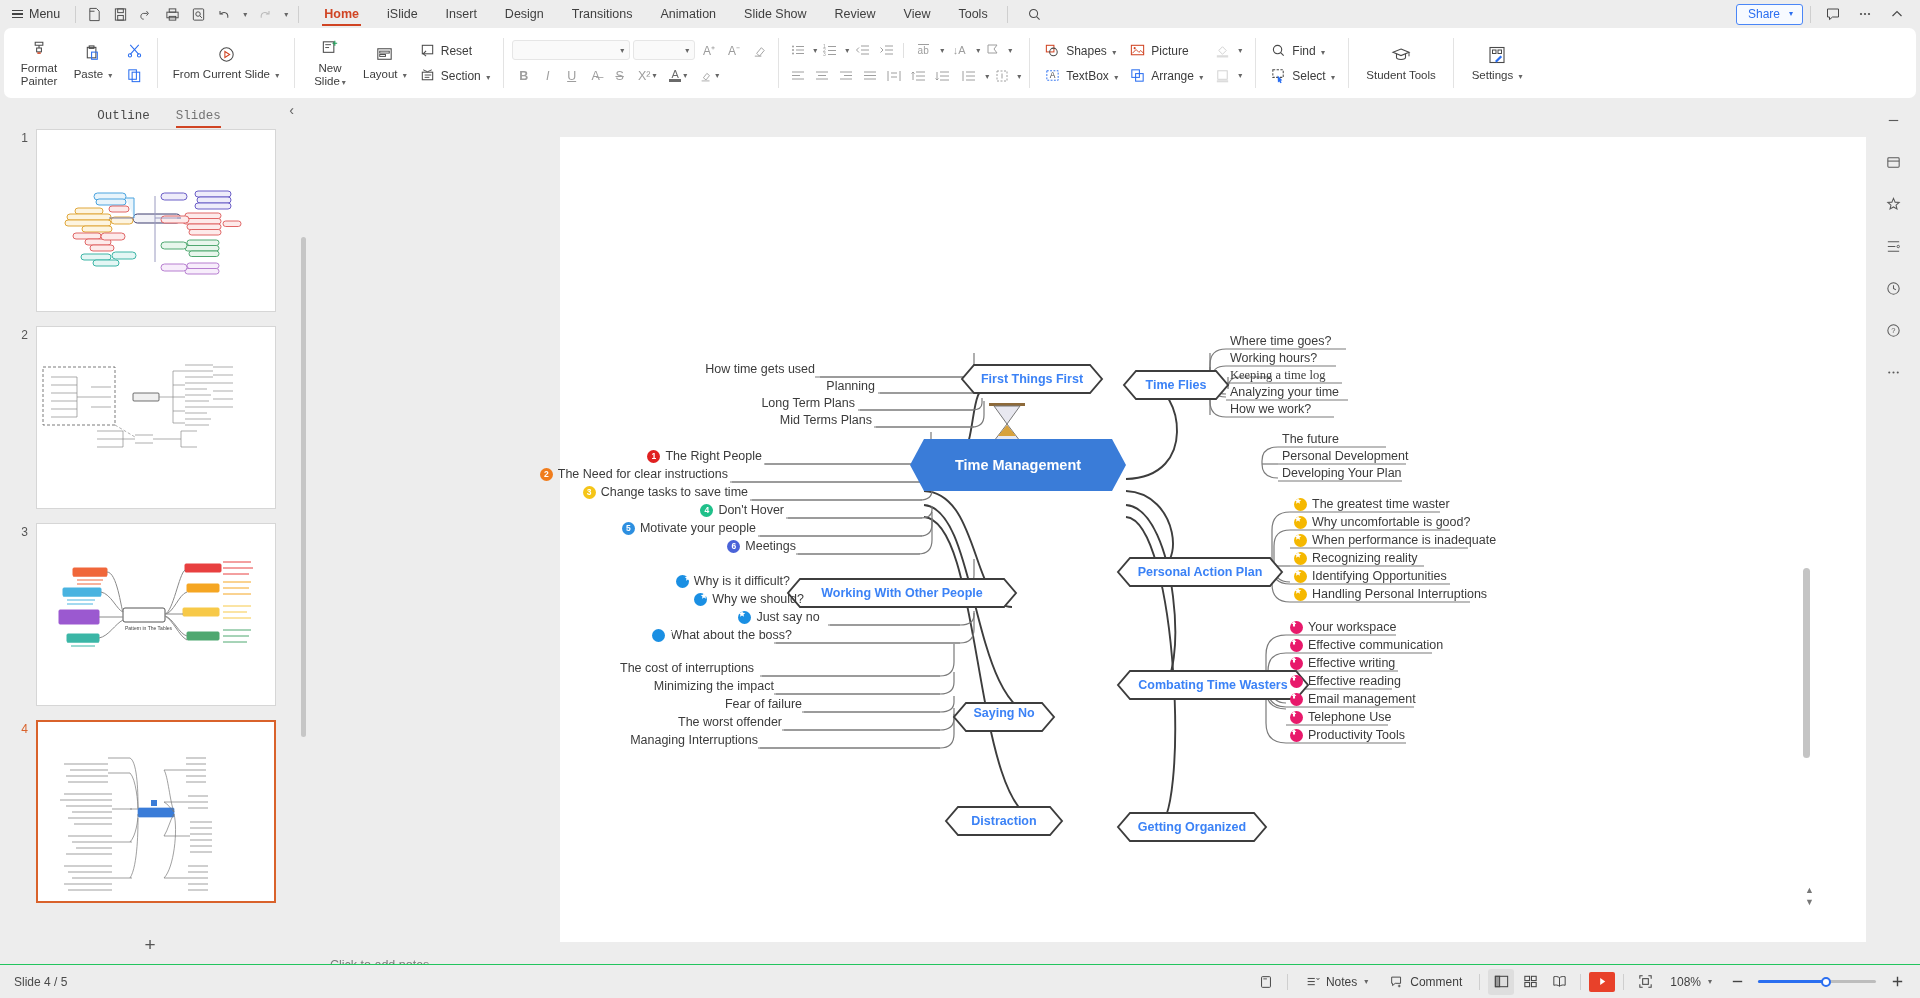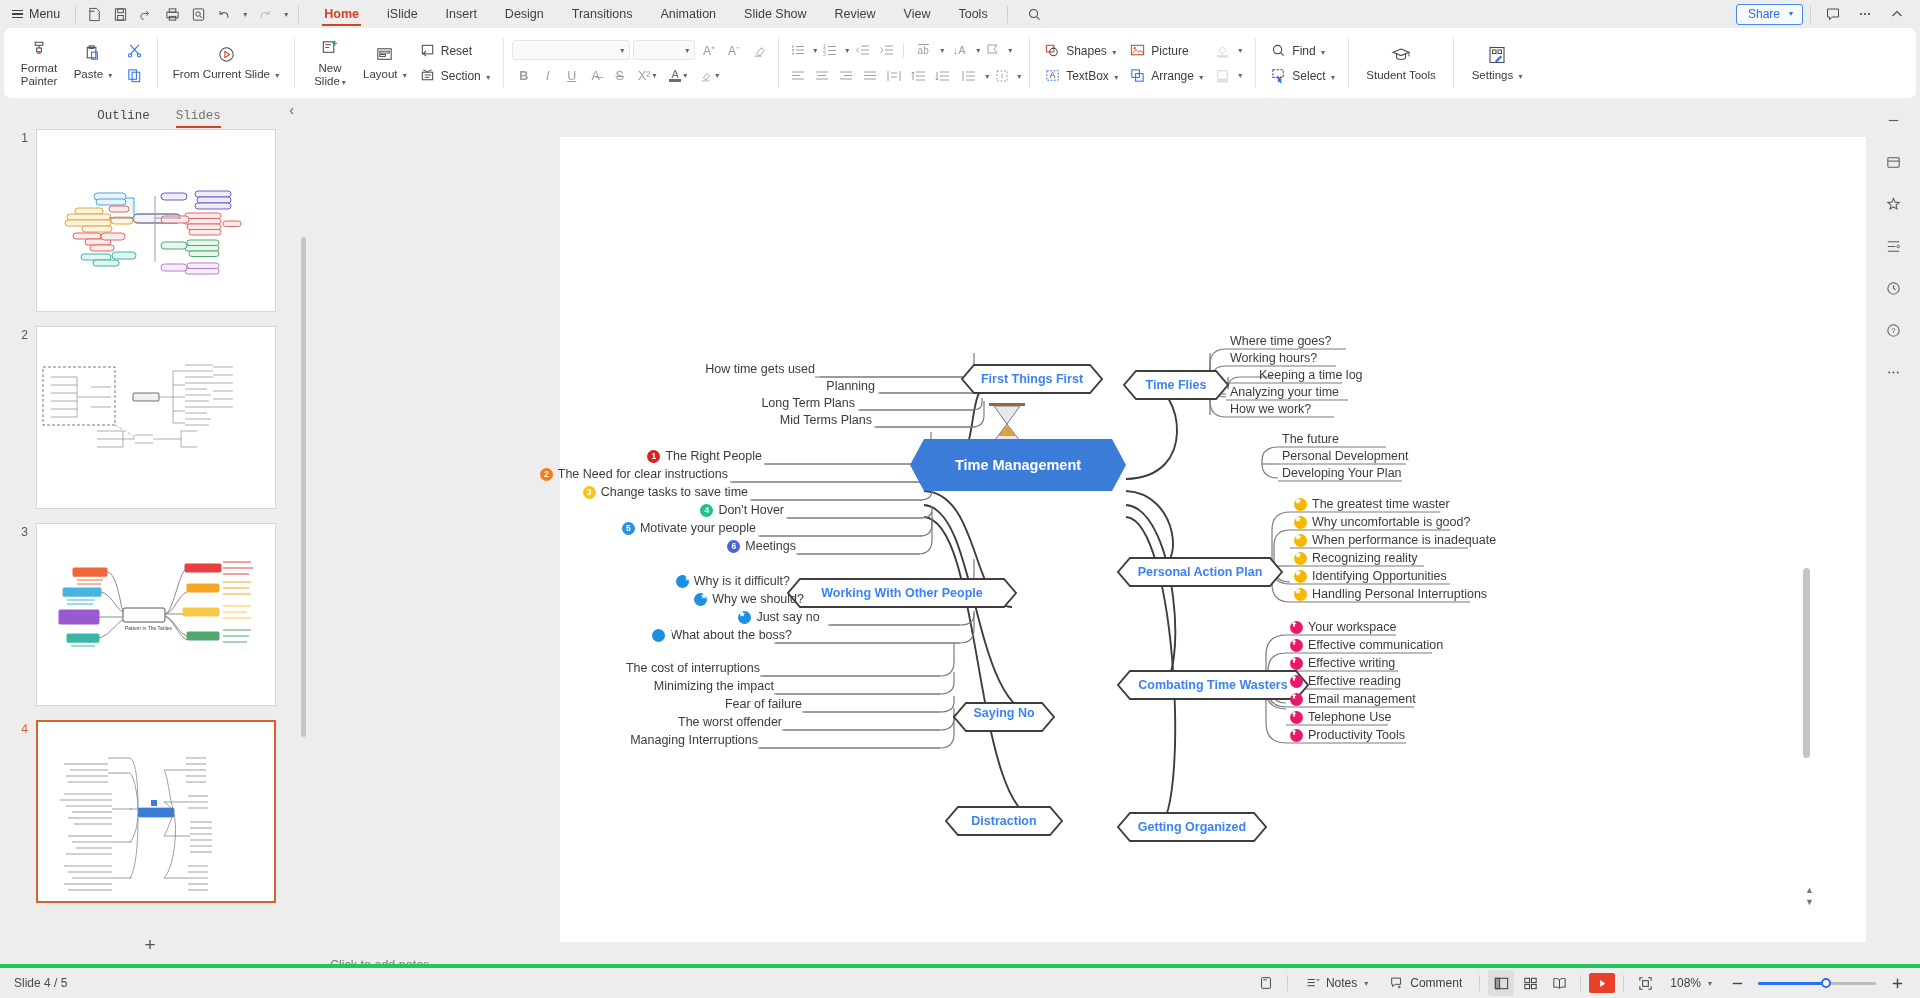--- a/index.html
+++ b/index.html
@@ -96,21 +96,21 @@
   .rail { position:absolute; right:0; top:99px; width:54px; height:860px; background:#ededed;
      display:flex; flex-direction:column; align-items:center; padding-top:8px; gap:16px;}
   .rail .ritem { width:30px; height:26px; display:flex; align-items:center; justify-content:center; color:#5a5a5a; cursor:pointer;}
 
   .canvas-scroll-v { position:absolute; right:56px; top:99px; width:7px; height:820px; }
   .canvas-scroll-v i { position:absolute; left:0; top:370px; width:7px; height:190px; background:#c4c4c4; border-radius:4px; display:block;}
   .vnav { position:absolute; right:52px; bottom:52px; display:flex; flex-direction:column; align-items:center; gap:2px; color:#777; font-size:9px;}
 
   
   .statusbar { position:absolute; left:0; bottom:0; width:1920px; height:34px; background:#ededed;
-     display:flex; align-items:center; border-top:4px solid #22c55e;}
+     display:flex; align-items:center; border-top:1px solid #22c55e;}
   .sb-left { font-size:12px; color:#4a4a4a; padding-left:14px; }
   .sb-right { position:absolute; right:10px; display:flex; align-items:center; gap:3px; }
   .sb-item { display:flex; align-items:center; gap:5px; padding:0 9px; height:26px; font-size:12px; color:#3f3f3f; cursor:pointer;}
   .sb-sep { width:1px; height:16px; background:#cfcfcf; margin:0 5px;}
   .sb-icon { width:26px; height:26px; display:flex; align-items:center; justify-content:center; cursor:pointer; color:#444;}
   .sb-icon.active { background:#dedede; border-radius:3px; }
   .play-btn { width:26px; height:20px; background:#e8412a; border-radius:2px; display:flex; align-items:center; justify-content:center; cursor:pointer;}
   .zoom-slider { display:flex; align-items:center; gap:8px; }
   .zs-track { position:relative; width:118px; height:3px; background:#bdbdbd; border-radius:2px;}
   .zs-fill { position:absolute; left:0; top:0; height:3px; background:#2a6ef0; border-radius:2px; width:58%;}
@@ -1032,21 +1032,21 @@
           </div>
         <div class="leaf" style="left:106px;top:491px;width:126px;justify-content:flex-end;">
           <span class="star" style="background:#1a8fe3">
             <svg width="8" height="8" viewBox="0 0 10 10">
                 <path d="M5 0.6l1.2 2.7 2.9.3-2.2 2 .6 2.9L5 7l-2.5 1.5.6-2.9-2.2-2 2.9-.3z" fill="#fff"></path>
               </svg>
             </span>
           <span>What about the boss?</span>
           </div>
 
-        <div class="leaf" style="left:60px;top:524px;width:140px;justify-content:flex-end;">
+        <div class="leaf" style="left:60px;top:524px;width:140px;">
           <span>The cost of interruptions</span>
           </div>
         <div class="leaf" style="left:76px;top:542px;width:138px;justify-content:flex-end;">
           <span>Minimizing the impact</span>
           </div>
         <div class="leaf" style="left:144px;top:560px;width:98px;justify-content:flex-end;">
           <span>Fear of failure</span>
           </div>
         <div class="leaf" style="left:110px;top:578px;width:112px;justify-content:flex-end;">
           <span>The worst offender</span>
@@ -1054,21 +1054,21 @@
         <div class="leaf" style="left:58px;top:596px;width:140px;justify-content:flex-end;align-items:center;">
           <span>Managing Interruptions</span>
           </div>
 
         <div class="leaf" style="left:670px;top:197px;">
           <span>Where time goes?</span>
           </div>
         <div class="leaf" style="left:670px;top:214px;">
           <span>Working hours?</span>
           </div>
-        <div class="leaf" style="left:699px;top:231px;">
+        <div class="leaf" style="left:670px;top:231px;font-family:Liberation Serif, serif;">
           <span>Keeping a time log</span>
           </div>
         <div class="leaf" style="left:670px;top:248px;">
           <span>Analyzing your time</span>
           </div>
         <div class="leaf" style="left:670px;top:265px;">
           <span>How we work?</span>
           </div>
 
         <div class="leaf" style="left:722px;top:295px;">

